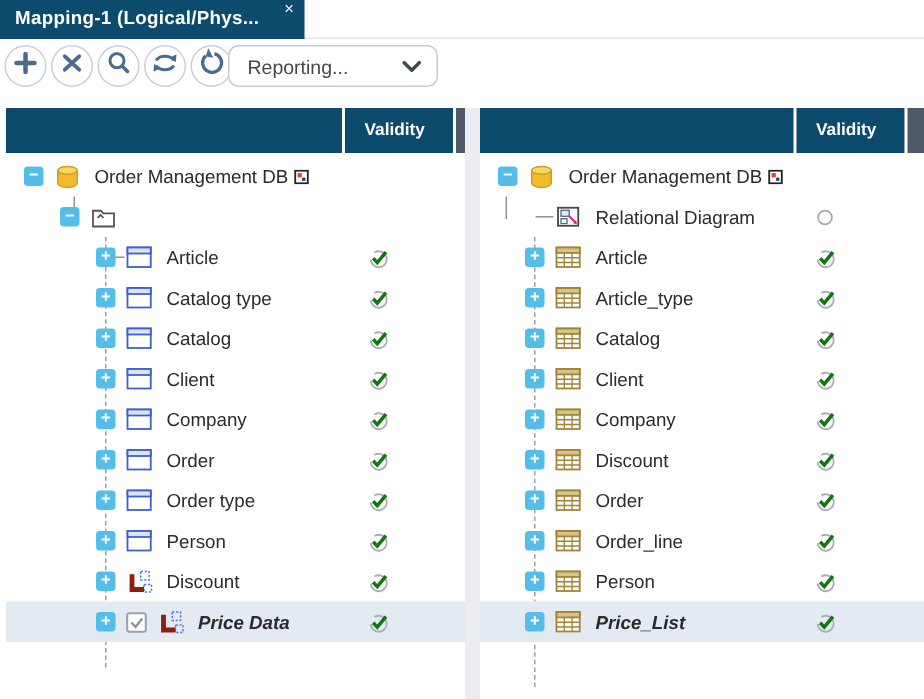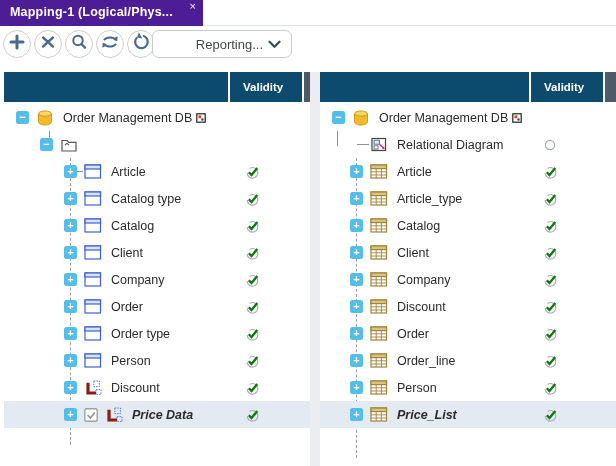--- a/index.html
+++ b/index.html
@@ -4,25 +4,25 @@
 <style>
   html,body{margin:0;padding:0;}
   body{
     width:616px;height:466px;position:relative;overflow:hidden;
     background:#ffffff;
     font-family:"Liberation Sans", sans-serif;
     -webkit-font-smoothing:antialiased;
   }
   
   .tabbar{position:absolute;left:0;top:0;width:616px;height:25px;border-bottom:1px solid #e2e5e8;background:#fff;}
-  .tab{position:absolute;left:0;top:0;width:203px;height:26px;background:#4c1d95;color:#fff;cursor:pointer;}
+  .tab{position:absolute;left:0;top:0;width:203px;height:26px;background:#0c4a6e;color:#fff;cursor:pointer;}
   .tab-title{position:absolute;left:10px;top:5px;font-size:12.5px;font-weight:bold;letter-spacing:.2px;white-space:nowrap;}
   .tab-close{position:absolute;right:7px;top:1px;font-size:11px;color:#eafaff;cursor:pointer;line-height:11px;}
   
-  .toolbar{position:absolute;left:0;top:26px;width:616px;height:40px;background:#fff;text-align:right;}
+  .toolbar{position:absolute;left:0;top:26px;width:616px;height:40px;background:#fff;}
   .tbtn{position:absolute;top:4px;width:28px;height:28px;border:1px solid #c9cfd5;border-radius:50%;
         background:#fff;box-sizing:border-box;cursor:pointer;display:flex;align-items:center;justify-content:center;}
   .dropdown{position:absolute;left:152px;top:4px;width:140px;height:28px;border:1px solid #c5cbd1;border-radius:7px;
         box-sizing:border-box;background:#fff;cursor:pointer;display:flex;align-items:center;}
   .dropdown-text{flex:1;padding-left:12px;font-size:13px;color:#43484d;}
   .dropdown-chevron{width:22px;display:flex;justify-content:center;margin-right:6px;}
   
   .panel{position:absolute;top:72px;bottom:0;background:#fff;}
   .panel-left{left:4px;width:306px;}
   .panel-right{left:320px;width:296px;}

